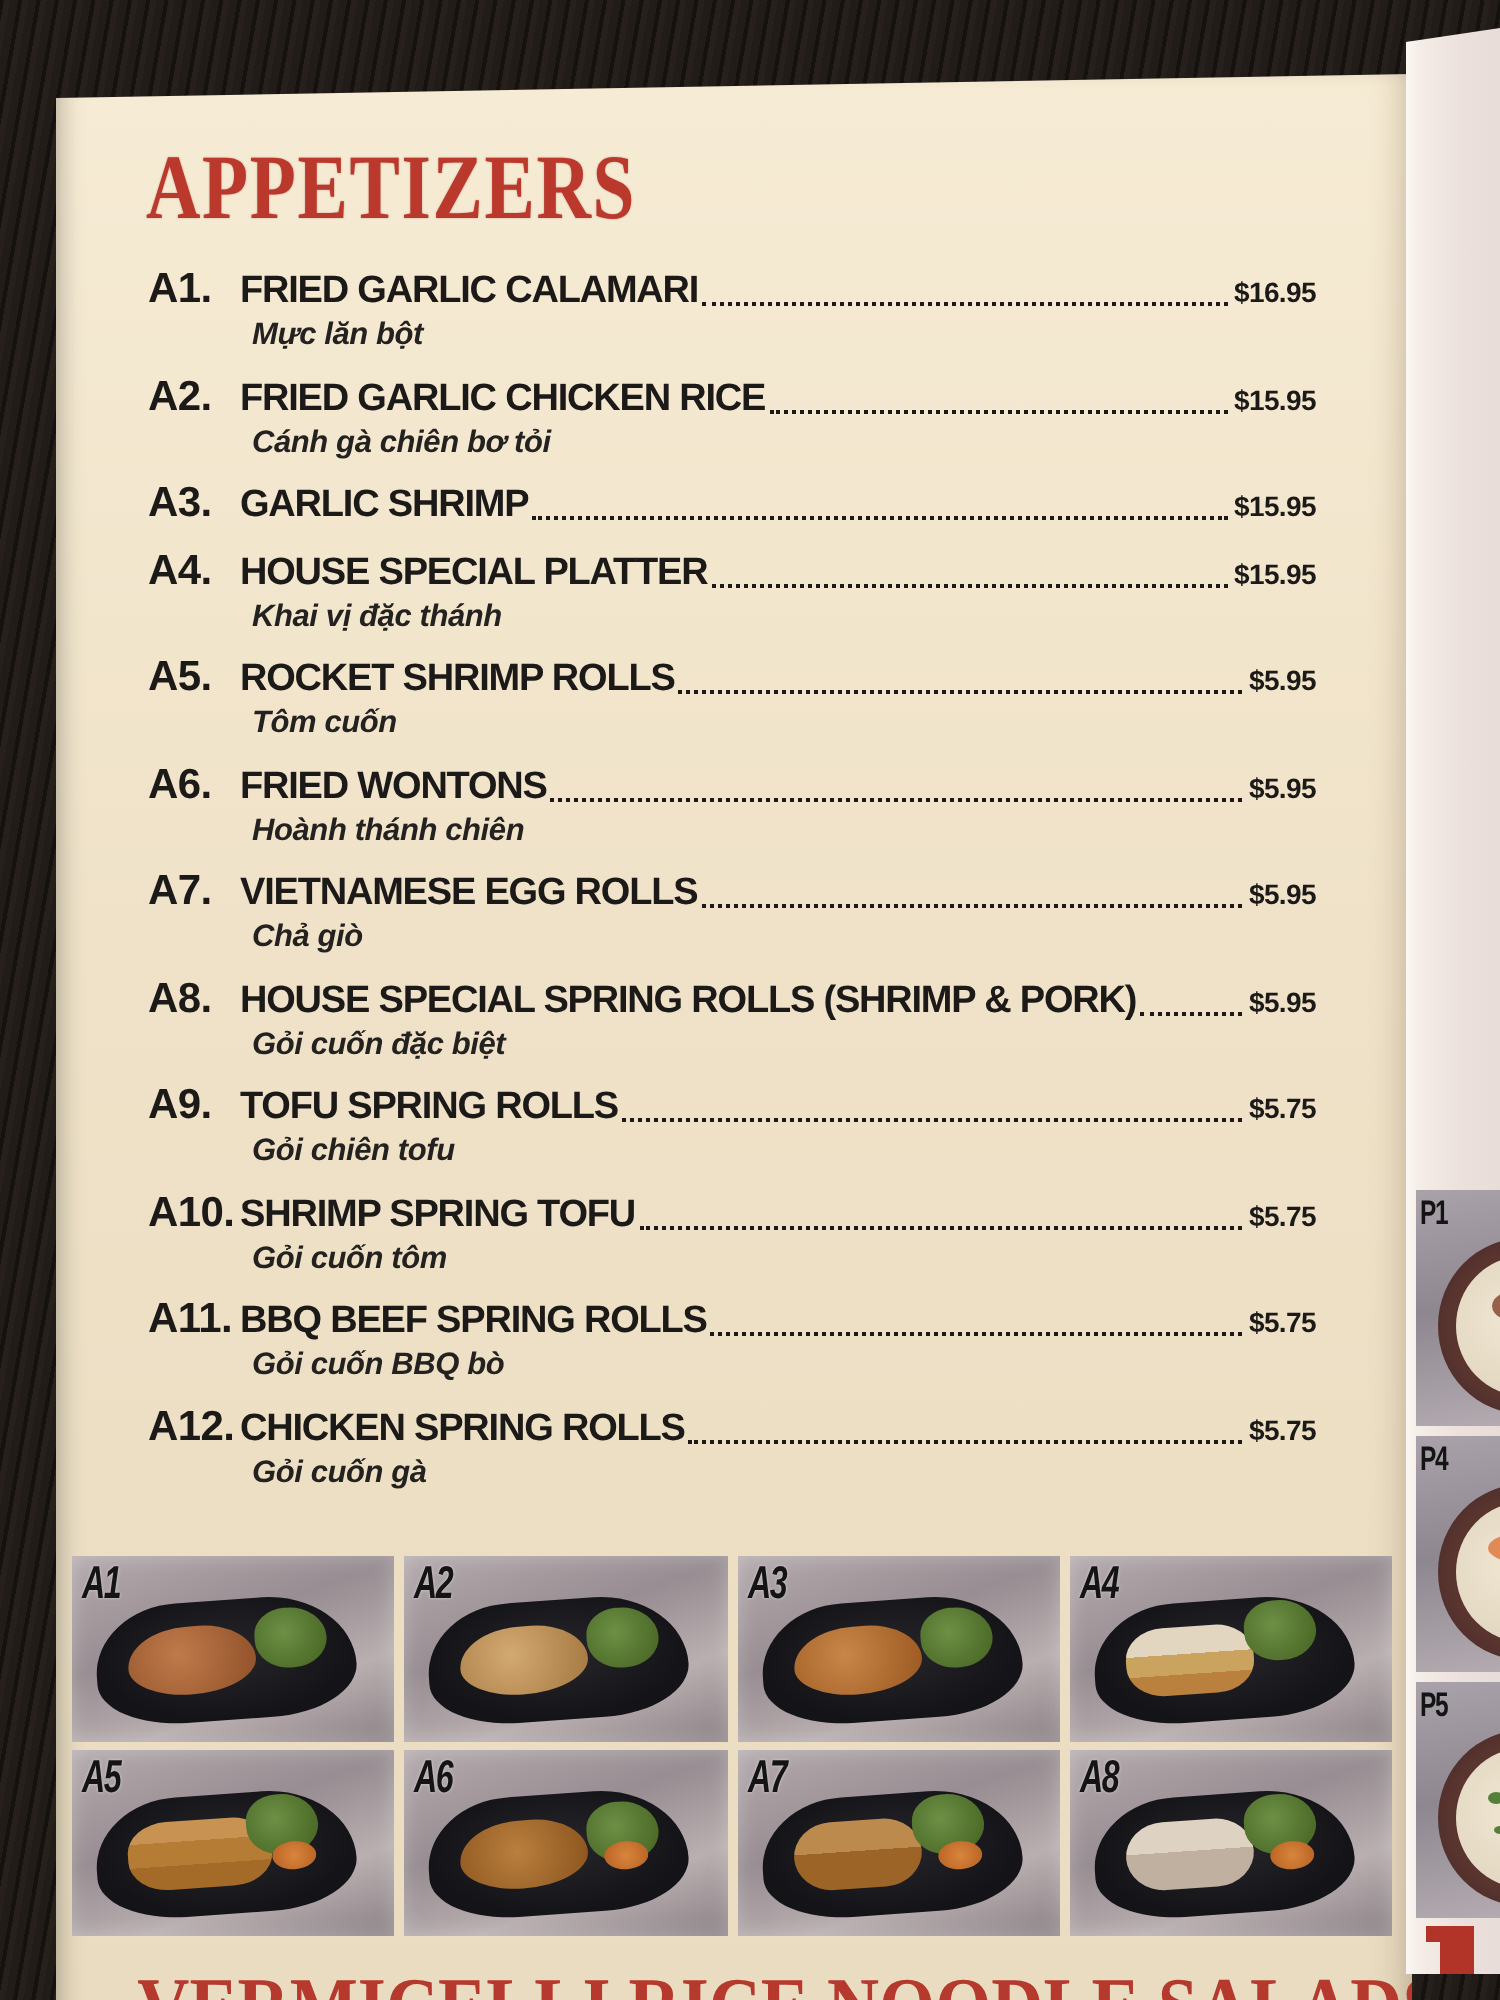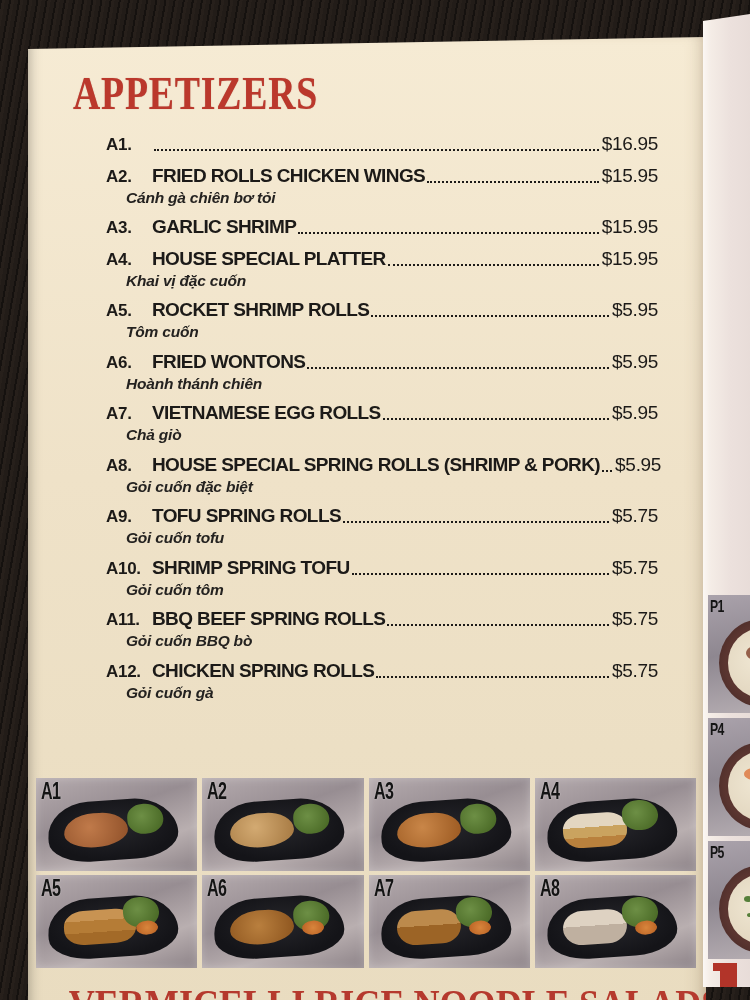--- a/index.html
+++ b/index.html
@@ -22,34 +22,35 @@
     margin:34px 0 0 45px;
     font-family:"Liberation Serif", serif;
     font-weight:bold;font-size:46px;line-height:46px;letter-spacing:1px;
     color:#bb382c;
     transform:scaleX(.82);transform-origin:left center;
     text-shadow:0 0 1px rgba(120,30,20,.4);
   }
   .menu-list{margin:16px 48px 0 46px;}
   .menu-item{margin-bottom:9.5px;}
   .mrow{display:flex;align-items:baseline;color:#1c1a18;}
-  .num{flex:0 0 46px;font-size:17px;font-weight:bold;letter-spacing:-.3px;margin-left:32px;}
+  .num{flex:0 0 46px;font-size:21px;font-weight:bold;letter-spacing:-.3px;}
   .nm{font-size:19px;font-weight:bold;letter-spacing:-.6px;white-space:nowrap;}
   .leader{flex:1;min-width:10px;border-bottom:2.6px dotted #1c1a18;margin:0 3px 4px 2px;align-self:flex-end;}
-  .price{font-size:19px;font-weight:normal;letter-spacing:-.3px;}
+  .price{font-size:14px;font-weight:bold;letter-spacing:-.3px;}
   .sub{margin:1px 0 0 52px;font-size:15.5px;line-height:19px;font-style:italic;font-weight:bold;color:#242220;letter-spacing:-.2px;}
   
   .photo-grid{
     position:absolute;left:8px;top:741px;width:660px;
     display:grid;grid-template-columns:repeat(4,1fr);gap:4px 5px;
   }
   .photo{
     position:relative;height:93px;overflow:hidden;
     background:linear-gradient(160deg,#b5abae 0%,#978d92 40%,#b9afb0 70%,#8c8287 100%);
     box-shadow:inset 0 0 10px rgba(255,255,255,.25);
+    font-style:italic;
   }
   .plabel{
     position:absolute;top:3px;left:5px;z-index:3;
     font-size:23px;font-weight:bold;color:#141414;line-height:20px;
     transform:scaleX(.7);transform-origin:left top;letter-spacing:-1px;
     text-shadow:0 0 2px rgba(255,255,255,.5);
   }
   .plate{
     position:absolute;left:12px;top:22px;width:130px;height:60px;
     background:radial-gradient(ellipse at 50% 45%,#26262b 0%,#141418 70%);
@@ -105,49 +106,51 @@
 
 <div class="scene">
 
   <div class="page-main">
     <div class="section-title">APPETIZERS</div>
 
     <div class="menu-list">
       <div class="menu-item">
         <div class="mrow">
             <span class="num">A1.</span>
+            <span class="nm">FRIED GARLIC CALAMARI</span>
             <span class="leader"></span>
             <span class="price">$16.95</span>
           </div>
+        <div class="sub">Mực lăn bột</div>
       </div>
       <div class="menu-item">
         <div class="mrow">
             <span class="num">A2.</span>
-            <span class="nm">FRIED ROLLS CHICKEN WINGS</span>
+            <span class="nm">FRIED GARLIC CHICKEN RICE</span>
             <span class="leader"></span>
             <span class="price">$15.95</span>
           </div>
         <div class="sub">Cánh gà chiên bơ tỏi</div>
       </div>
       <div class="menu-item">
         <div class="mrow">
             <span class="num">A3.</span>
             <span class="nm">GARLIC SHRIMP</span>
             <span class="leader"></span>
             <span class="price">$15.95</span>
           </div>
       </div>
       <div class="menu-item">
         <div class="mrow">
             <span class="num">A4.</span>
             <span class="nm">HOUSE SPECIAL PLATTER</span>
             <span class="leader"></span>
             <span class="price">$15.95</span>
           </div>
-        <div class="sub">Khai vị đặc cuốn</div>
+        <div class="sub">Khai vị đặc thánh</div>
       </div>
       <div class="menu-item">
         <div class="mrow">
             <span class="num">A5.</span>
             <span class="nm">ROCKET SHRIMP ROLLS</span>
             <span class="leader"></span>
             <span class="price">$5.95</span>
           </div>
         <div class="sub">Tôm cuốn</div>
       </div>
@@ -178,21 +181,21 @@
           </div>
         <div class="sub">Gỏi cuốn đặc biệt</div>
       </div>
       <div class="menu-item">
         <div class="mrow">
             <span class="num">A9.</span>
             <span class="nm">TOFU SPRING ROLLS</span>
             <span class="leader"></span>
             <span class="price">$5.75</span>
           </div>
-        <div class="sub">Gỏi cuốn tofu</div>
+        <div class="sub">Gỏi chiên tofu</div>
       </div>
       <div class="menu-item">
         <div class="mrow">
             <span class="num">A10.</span>
             <span class="nm">SHRIMP SPRING TOFU</span>
             <span class="leader"></span>
             <span class="price">$5.75</span>
           </div>
         <div class="sub">Gỏi cuốn tôm</div>
       </div>

